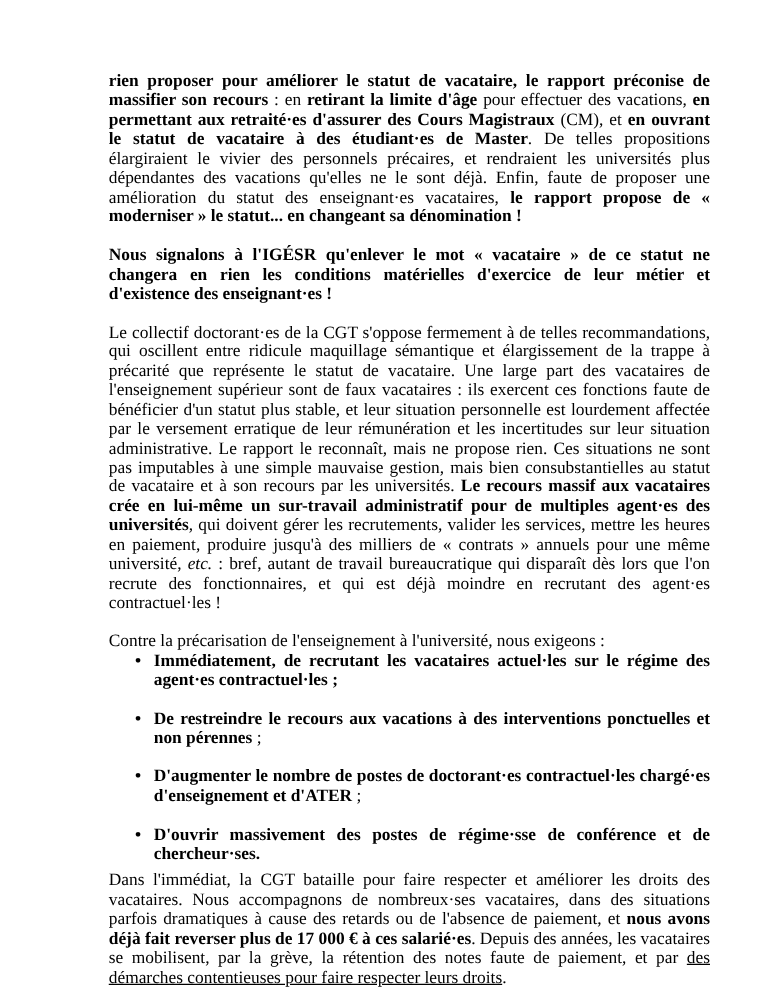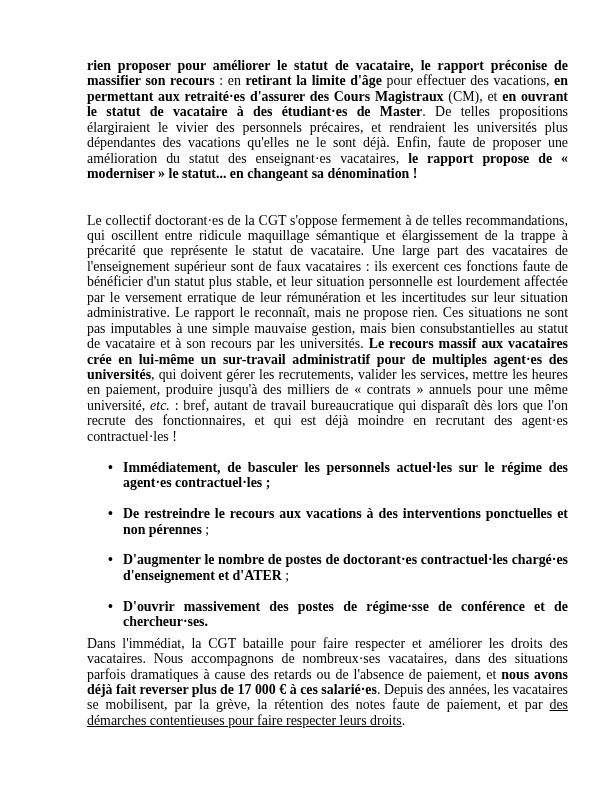--- a/index.html
+++ b/index.html
@@ -20,30 +20,32 @@
 </style>
 </head>
 <body>
 
 <div class="page">
 
   <p><b>rien proposer pour améliorer le statut de vacataire, le rapport préconise de massifier son recours</b><span> :  en </span><b>retirant la limite d'âge</b><span> pour effectuer des vacations, </span><b>en permettant aux retraité·es d'assurer des Cours Magistraux</b><span> (CM), et </span><b>en ouvrant le statut de vacataire à des étudiant·es de Master</b><span>. De telles propositions élargiraient le vivier des personnels précaires, et rendraient les universités plus dépendantes des vacations qu'elles ne le sont déjà. Enfin, faute de proposer une amélioration du statut des enseignant·es vacataires, </span><b>le rapport propose de « moderniser » le statut... en changeant sa dénomination !</b></p>
 
   <div class="gap"></div>
 
+  <p><b>Nous signalons à l'IGÉSR qu'enlever le mot « vacataire » de ce statut ne changera en rien les conditions matérielles d'exercice de leur métier et d'existence des enseignant·es !</b></p>
 
   <div class="gap"></div>
 
   <p><span>Le collectif doctorant·es de la CGT s'oppose fermement à de telles recommandations, qui oscillent entre ridicule maquillage sémantique et élargissement de la trappe à précarité que représente le statut de vacataire. Une large part des vacataires de l'enseignement supérieur sont de faux vacataires : ils exercent ces fonctions faute de bénéficier d'un statut plus stable, et leur situation personnelle est lourdement affectée par le versement erratique de leur rémunération et les incertitudes sur leur situation administrative. Le rapport le reconnaît, mais ne propose rien. Ces situations ne sont pas imputables à une simple mauvaise gestion, mais bien consubstantielles au statut de vacataire et à son recours par les universités. </span><b>Le recours massif aux vacataires crée en lui-même un sur-travail administratif pour de multiples agent·es des universités</b><span>, qui doivent gérer les recrutements, valider les services, mettre les heures en paiement, produire jusqu'à des milliers de « contrats » annuels pour une même université, </span><i>etc.</i><span> : bref, autant de travail bureaucratique qui disparaît dès lors que l'on recrute des fonctionnaires, et qui est déjà moindre en recrutant des agent·es contractuel·les !</span></p>
 
   <div class="gap"></div>
 
+  <p>Contre la précarisation de l'enseignement à l'université, nous exigeons :</p>
 
   <ul class="demands">
-    <li><span class="bullet">•</span><b>Immédiatement, de basculer les personnels actuel·les sur le régime des agent·es contractuel·les</b><span style="font-weight:bold"> ;</span></li>
+    <li><span class="bullet">•</span><b>Immédiatement, de recrutant les vacataires actuel·les sur le régime des agent·es contractuel·les</b><span style="font-weight:bold"> ;</span></li>
     <li><span class="bullet">•</span><b>De restreindre le recours aux vacations à des interventions ponctuelles et non pérennes</b><span> ;</span></li>
     <li><span class="bullet">•</span><b>D'augmenter le nombre de postes de doctorant·es contractuel·les chargé·es d'enseignement et d'ATER</b><span> ;</span></li>
     <li><span class="bullet">•</span><b>D'ouvrir massivement des postes de régime·sse de conférence et de chercheur·ses.</b><span></span></li>
   </ul>
 
   <div style="height:6px"></div>
 
   <p><span>Dans l'immédiat, la CGT bataille pour faire respecter et améliorer les droits des vacataires. Nous accompagnons de nombreux·ses vacataires, dans des situations parfois dramatiques à cause des retards ou de l'absence de paiement, et </span><b>nous avons déjà fait reverser plus de 17 000 € à ces salarié·es</b><span>. Depuis des années, les vacataires se mobilisent, par la grève, la rétention des notes faute de paiement, et par </span><a class="link">des démarches contentieuses pour faire respecter leurs droits</a><span>.</span></p>
 
   <div class="gap"></div>

